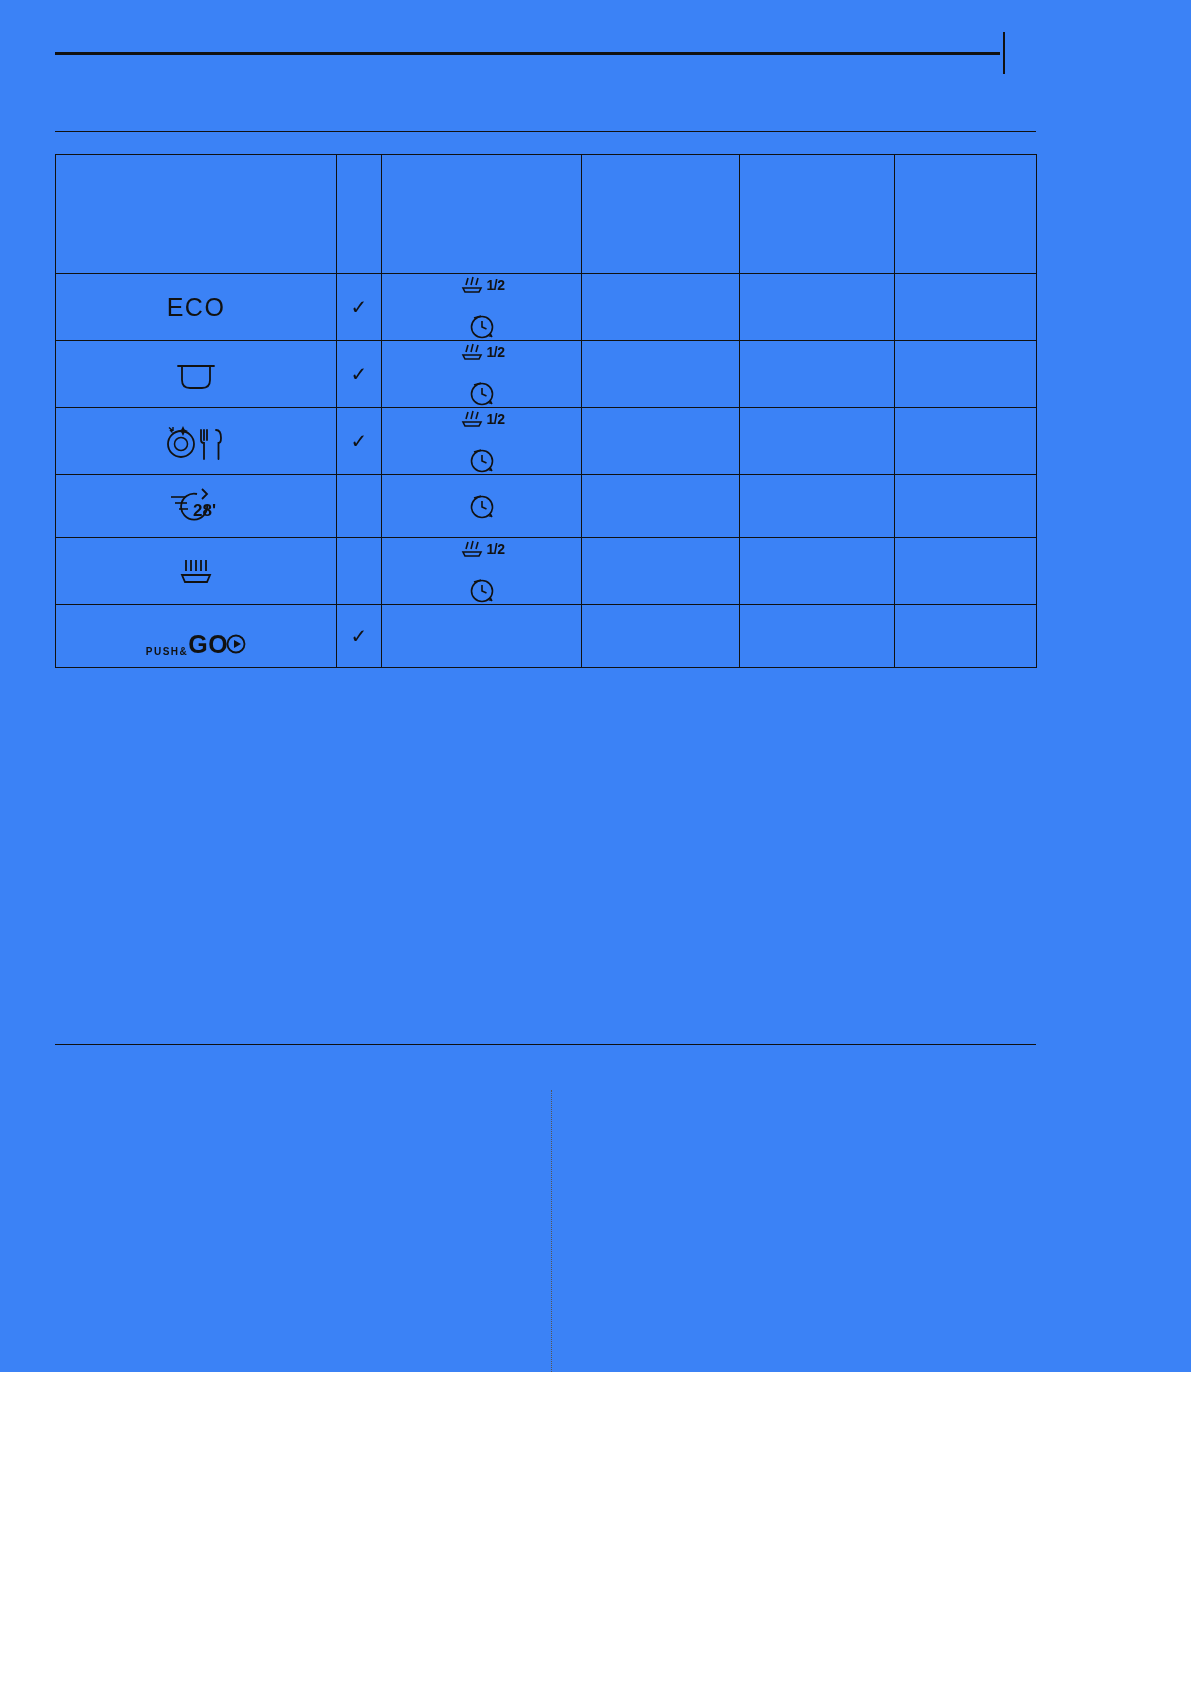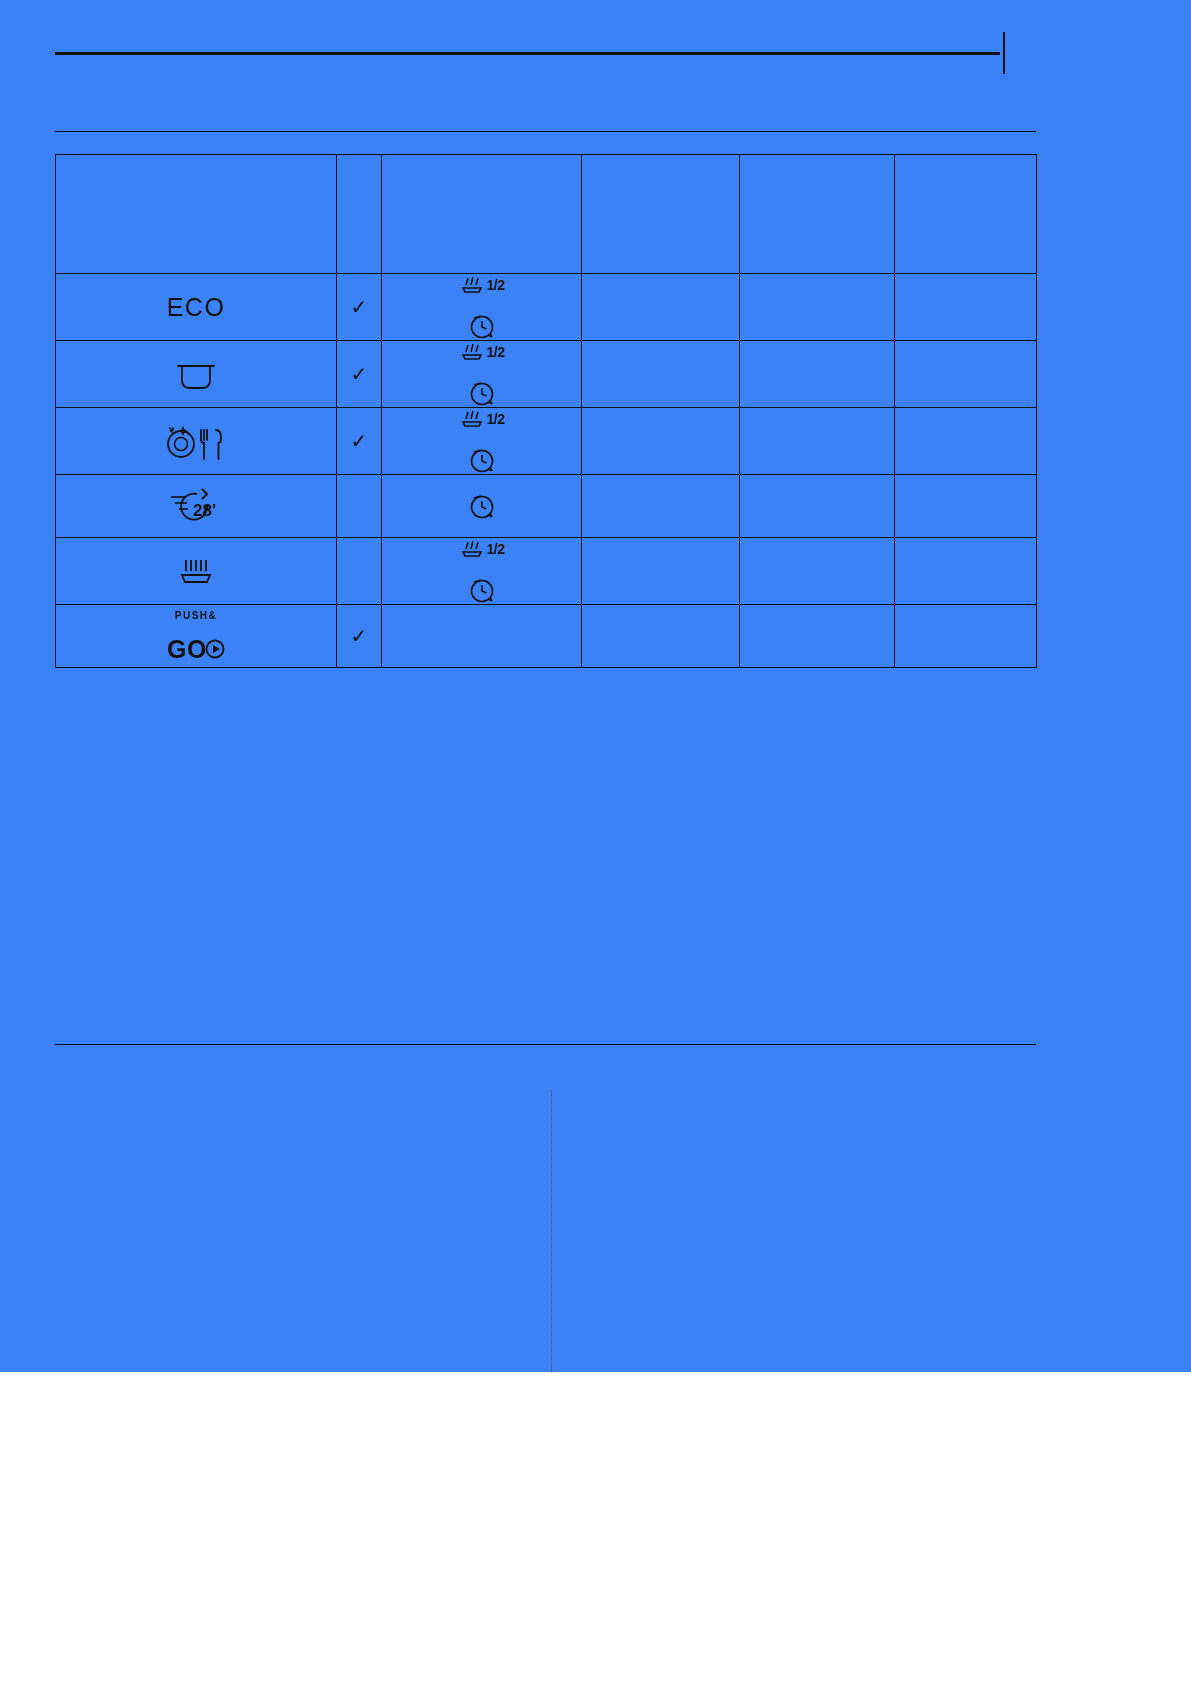--- a/index.html
+++ b/index.html
@@ -426,21 +426,21 @@
               <div class="cell-text"></div>
             </td>
           <td>
               <div class="cell-text"></div>
             </td>
         </tr>
 
         <tr class="body-row">
           <td>
             <div class="prog-name">
-              <span style="display:flex;flex-direction:column;align-items:center;line-height:1;">
+              <span style="display:flex;flex-direction:row;align-items:flex-end;line-height:1;">
                 <span style="font-size:10px;letter-spacing:1.5px;font-weight:bold;color:#111;">PUSH&amp;</span>
                 <span style="display:flex;align-items:center;gap:2px;margin-top:16px;">
                   <span style="font-size:25px;font-weight:bold;letter-spacing:0.5px;color:#111;">GO</span>
                   <svg width="20" height="20" viewBox="0 0 20 20" style="margin-left:-4px;">
                     <circle cx="10" cy="10" r="8.5" fill="none" stroke="#111" stroke-width="1.8"></circle>
                     <polygon points="8,6 15,10 8,14" fill="#111"></polygon>
                   </svg>
                 </span>
               </span>
             </div>

